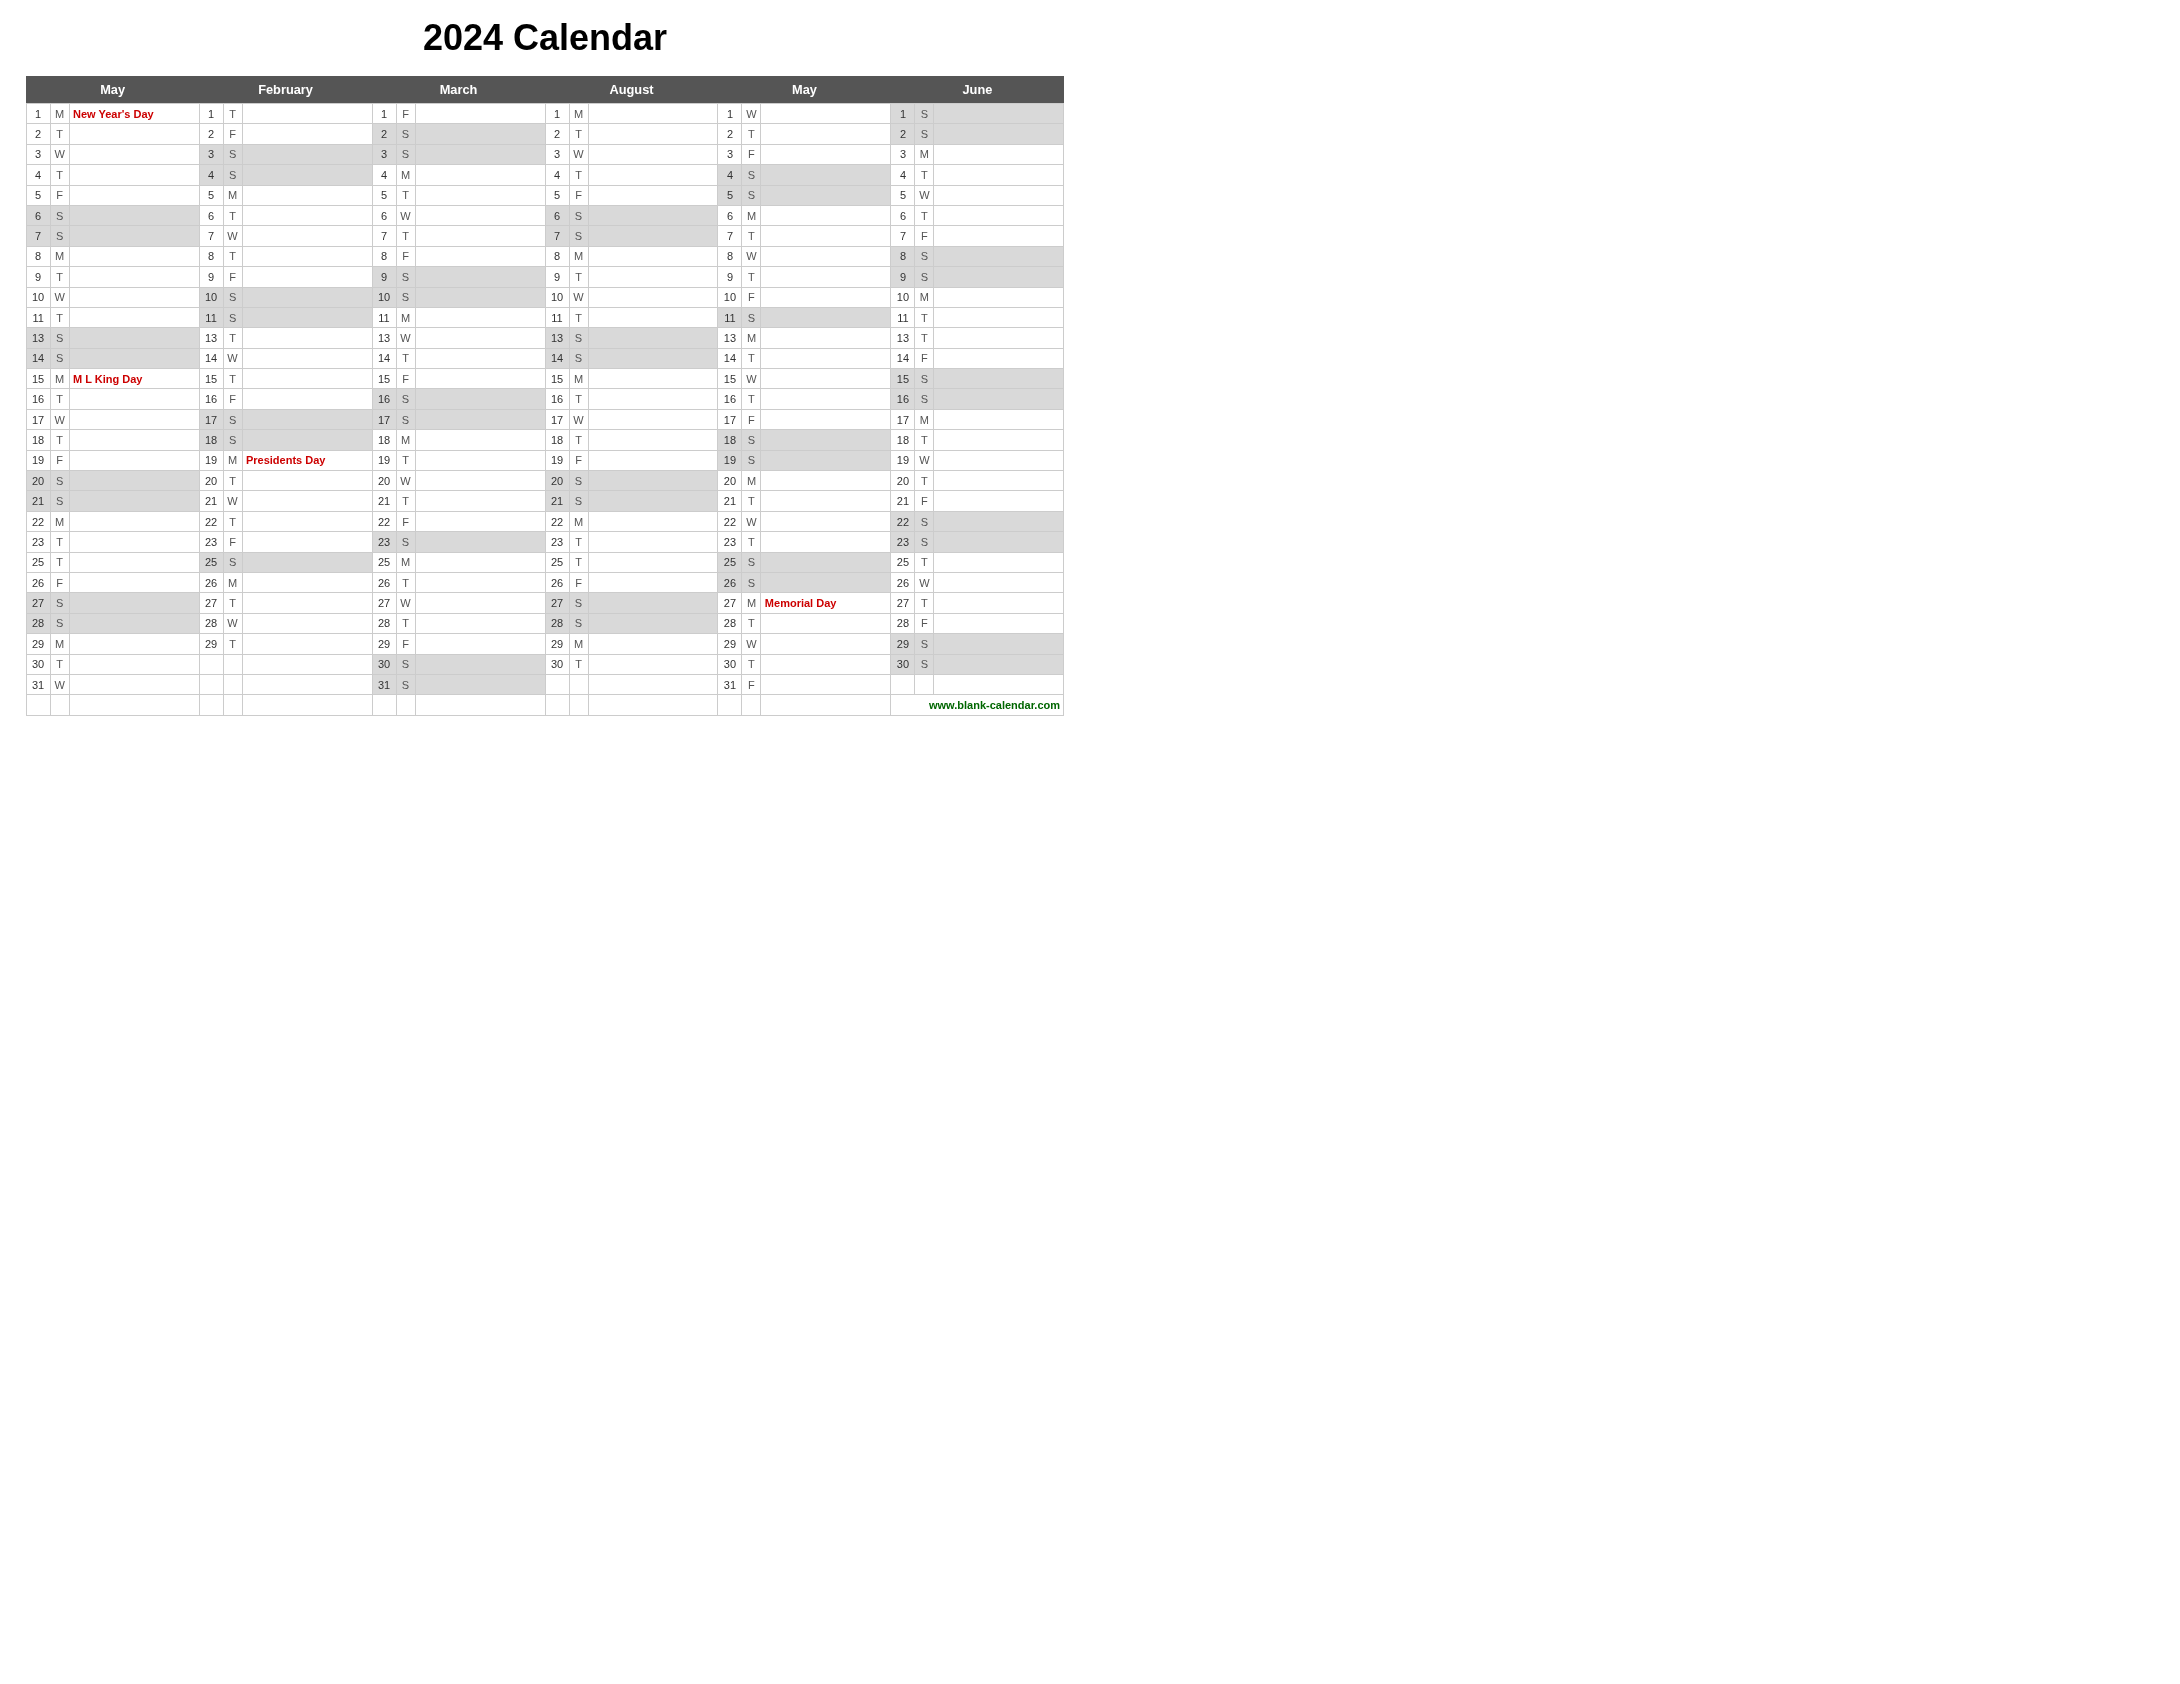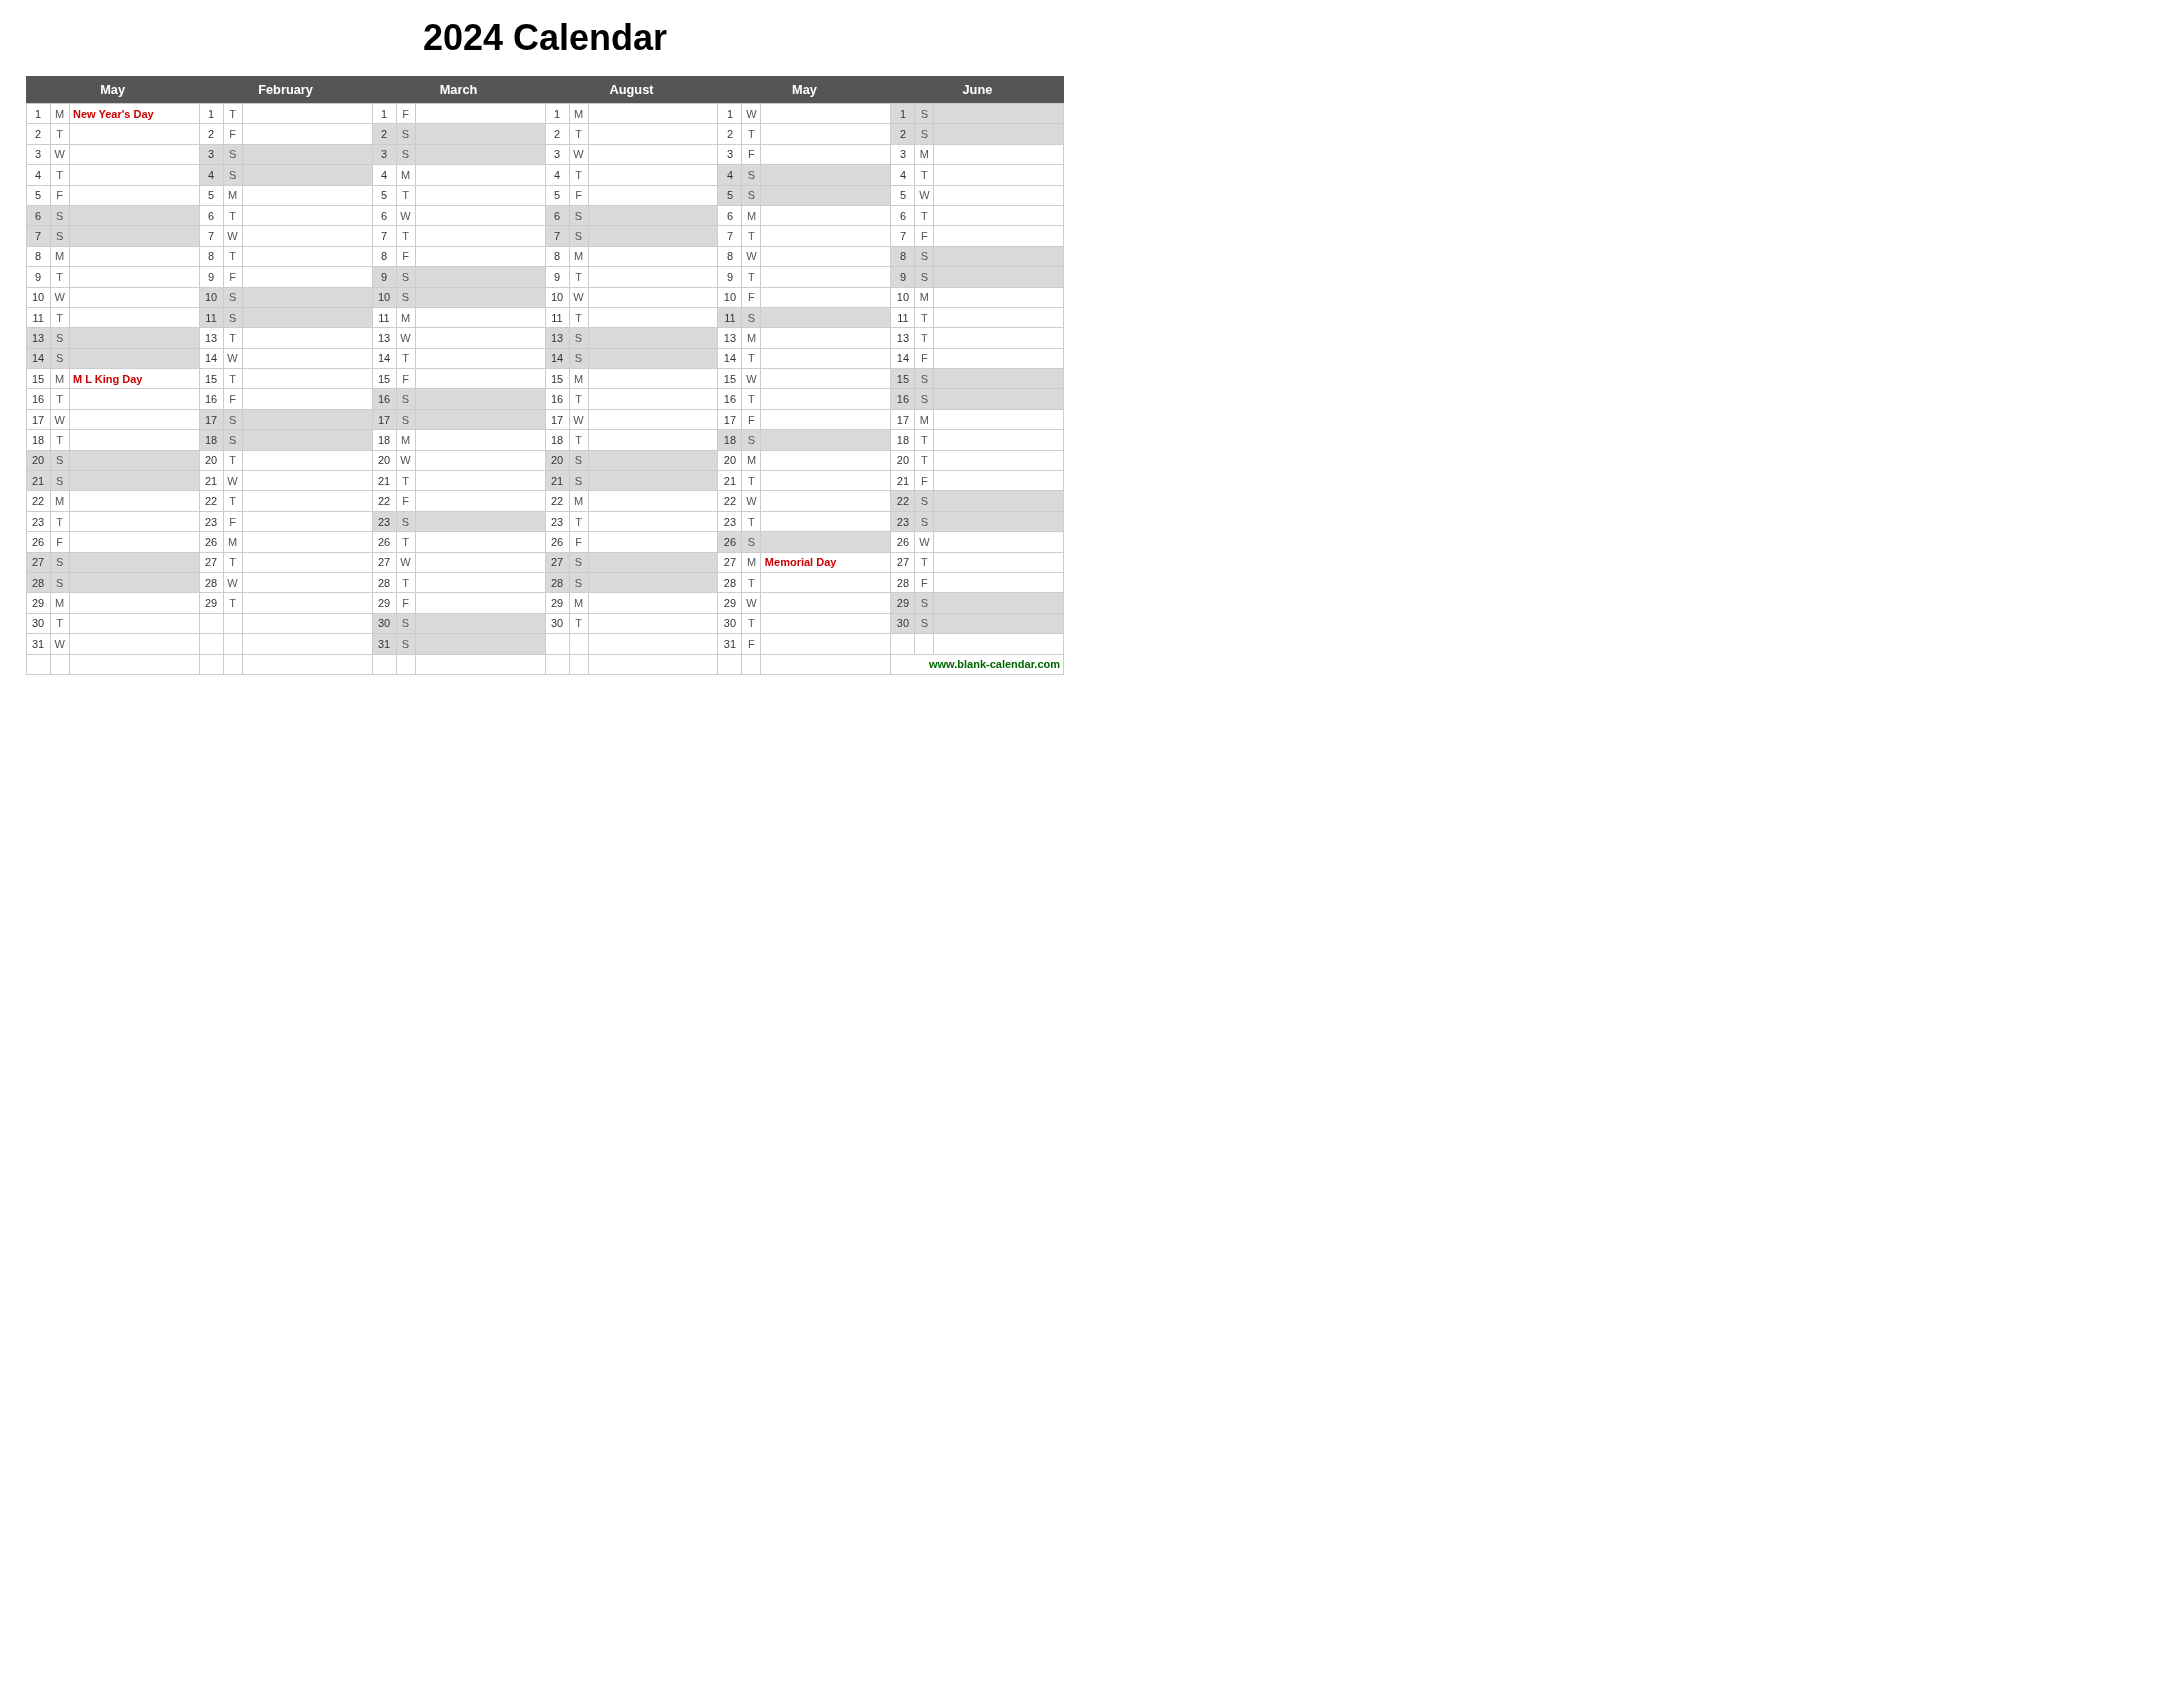--- a/index.html
+++ b/index.html
@@ -387,20 +387,40 @@
         <td style="background: rgb(255, 255, 255); text-align: center; width: 19px; color: rgb(85, 85, 85);">T</td>
         <td style="background: rgb(255, 255, 255); min-width: 111px;"></td>
         <td style="background: rgb(217, 217, 217); text-align: center; width: 24px; color: rgb(51, 51, 51);">18</td>
         <td style="background: rgb(217, 217, 217); text-align: center; width: 19px; color: rgb(85, 85, 85);">S</td>
         <td style="background: rgb(217, 217, 217); min-width: 111px;"></td>
         <td style="background: rgb(255, 255, 255); text-align: center; width: 24px; color: rgb(51, 51, 51);">18</td>
         <td style="background: rgb(255, 255, 255); text-align: center; width: 19px; color: rgb(85, 85, 85);">T</td>
         <td style="background: rgb(255, 255, 255); min-width: 111px;"></td>
       </tr>
       <tr>
+        <td style="background: rgb(255, 255, 255); text-align: center; width: 24px; color: rgb(51, 51, 51);">19</td>
+        <td style="background: rgb(255, 255, 255); text-align: center; width: 19px; color: rgb(85, 85, 85);">F</td>
+        <td style="background: rgb(255, 255, 255); min-width: 111px;"></td>
+        <td style="background: rgb(255, 255, 255); text-align: center; width: 24px; color: rgb(51, 51, 51);">19</td>
+        <td style="background: rgb(255, 255, 255); text-align: center; width: 19px; color: rgb(85, 85, 85);">M</td>
+        <td style="background: rgb(255, 255, 255); min-width: 111px; color: rgb(204, 0, 0); font-weight: bold;">Presidents Day</td>
+        <td style="background: rgb(255, 255, 255); text-align: center; width: 24px; color: rgb(51, 51, 51);">19</td>
+        <td style="background: rgb(255, 255, 255); text-align: center; width: 19px; color: rgb(85, 85, 85);">T</td>
+        <td style="background: rgb(255, 255, 255); min-width: 111px;"></td>
+        <td style="background: rgb(255, 255, 255); text-align: center; width: 24px; color: rgb(51, 51, 51);">19</td>
+        <td style="background: rgb(255, 255, 255); text-align: center; width: 19px; color: rgb(85, 85, 85);">F</td>
+        <td style="background: rgb(255, 255, 255); min-width: 111px;"></td>
+        <td style="background: rgb(217, 217, 217); text-align: center; width: 24px; color: rgb(51, 51, 51);">19</td>
+        <td style="background: rgb(217, 217, 217); text-align: center; width: 19px; color: rgb(85, 85, 85);">S</td>
+        <td style="background: rgb(217, 217, 217); min-width: 111px;"></td>
+        <td style="background: rgb(255, 255, 255); text-align: center; width: 24px; color: rgb(51, 51, 51);">19</td>
+        <td style="background: rgb(255, 255, 255); text-align: center; width: 19px; color: rgb(85, 85, 85);">W</td>
+        <td style="background: rgb(255, 255, 255); min-width: 111px;"></td>
+      </tr>
+      <tr>
         <td style="background: rgb(217, 217, 217); text-align: center; width: 24px; color: rgb(51, 51, 51);">20</td>
         <td style="background: rgb(217, 217, 217); text-align: center; width: 19px; color: rgb(85, 85, 85);">S</td>
         <td style="background: rgb(217, 217, 217); min-width: 111px;"></td>
         <td style="background: rgb(255, 255, 255); text-align: center; width: 24px; color: rgb(51, 51, 51);">20</td>
         <td style="background: rgb(255, 255, 255); text-align: center; width: 19px; color: rgb(85, 85, 85);">T</td>
         <td style="background: rgb(255, 255, 255); min-width: 111px;"></td>
         <td style="background: rgb(255, 255, 255); text-align: center; width: 24px; color: rgb(51, 51, 51);">20</td>
         <td style="background: rgb(255, 255, 255); text-align: center; width: 19px; color: rgb(85, 85, 85);">W</td>
         <td style="background: rgb(255, 255, 255); min-width: 111px;"></td>
         <td style="background: rgb(217, 217, 217); text-align: center; width: 24px; color: rgb(51, 51, 51);">20</td>
@@ -465,20 +485,40 @@
         <td style="background: rgb(217, 217, 217); min-width: 111px;"></td>
         <td style="background: rgb(255, 255, 255); text-align: center; width: 24px; color: rgb(51, 51, 51);">23</td>
         <td style="background: rgb(255, 255, 255); text-align: center; width: 19px; color: rgb(85, 85, 85);">T</td>
         <td style="background: rgb(255, 255, 255); min-width: 111px;"></td>
         <td style="background: rgb(255, 255, 255); text-align: center; width: 24px; color: rgb(51, 51, 51);">23</td>
         <td style="background: rgb(255, 255, 255); text-align: center; width: 19px; color: rgb(85, 85, 85);">T</td>
         <td style="background: rgb(255, 255, 255); min-width: 111px;"></td>
         <td style="background: rgb(217, 217, 217); text-align: center; width: 24px; color: rgb(51, 51, 51);">23</td>
         <td style="background: rgb(217, 217, 217); text-align: center; width: 19px; color: rgb(85, 85, 85);">S</td>
         <td style="background: rgb(217, 217, 217); min-width: 111px;"></td>
+      </tr>
+      <tr>
+        <td style="background: rgb(255, 255, 255); text-align: center; width: 24px; color: rgb(51, 51, 51);">25</td>
+        <td style="background: rgb(255, 255, 255); text-align: center; width: 19px; color: rgb(85, 85, 85);">T</td>
+        <td style="background: rgb(255, 255, 255); min-width: 111px;"></td>
+        <td style="background: rgb(217, 217, 217); text-align: center; width: 24px; color: rgb(51, 51, 51);">25</td>
+        <td style="background: rgb(217, 217, 217); text-align: center; width: 19px; color: rgb(85, 85, 85);">S</td>
+        <td style="background: rgb(217, 217, 217); min-width: 111px;"></td>
+        <td style="background: rgb(255, 255, 255); text-align: center; width: 24px; color: rgb(51, 51, 51);">25</td>
+        <td style="background: rgb(255, 255, 255); text-align: center; width: 19px; color: rgb(85, 85, 85);">M</td>
+        <td style="background: rgb(255, 255, 255); min-width: 111px;"></td>
+        <td style="background: rgb(255, 255, 255); text-align: center; width: 24px; color: rgb(51, 51, 51);">25</td>
+        <td style="background: rgb(255, 255, 255); text-align: center; width: 19px; color: rgb(85, 85, 85);">T</td>
+        <td style="background: rgb(255, 255, 255); min-width: 111px;"></td>
+        <td style="background: rgb(217, 217, 217); text-align: center; width: 24px; color: rgb(51, 51, 51);">25</td>
+        <td style="background: rgb(217, 217, 217); text-align: center; width: 19px; color: rgb(85, 85, 85);">S</td>
+        <td style="background: rgb(217, 217, 217); min-width: 111px;"></td>
+        <td style="background: rgb(255, 255, 255); text-align: center; width: 24px; color: rgb(51, 51, 51);">25</td>
+        <td style="background: rgb(255, 255, 255); text-align: center; width: 19px; color: rgb(85, 85, 85);">T</td>
+        <td style="background: rgb(255, 255, 255); min-width: 111px;"></td>
       </tr>
       <tr>
         <td style="background: rgb(255, 255, 255); text-align: center; width: 24px; color: rgb(51, 51, 51);">26</td>
         <td style="background: rgb(255, 255, 255); text-align: center; width: 19px; color: rgb(85, 85, 85);">F</td>
         <td style="background: rgb(255, 255, 255); min-width: 111px;"></td>
         <td style="background: rgb(255, 255, 255); text-align: center; width: 24px; color: rgb(51, 51, 51);">26</td>
         <td style="background: rgb(255, 255, 255); text-align: center; width: 19px; color: rgb(85, 85, 85);">M</td>
         <td style="background: rgb(255, 255, 255); min-width: 111px;"></td>
         <td style="background: rgb(255, 255, 255); text-align: center; width: 24px; color: rgb(51, 51, 51);">26</td>
         <td style="background: rgb(255, 255, 255); text-align: center; width: 19px; color: rgb(85, 85, 85);">T</td>

